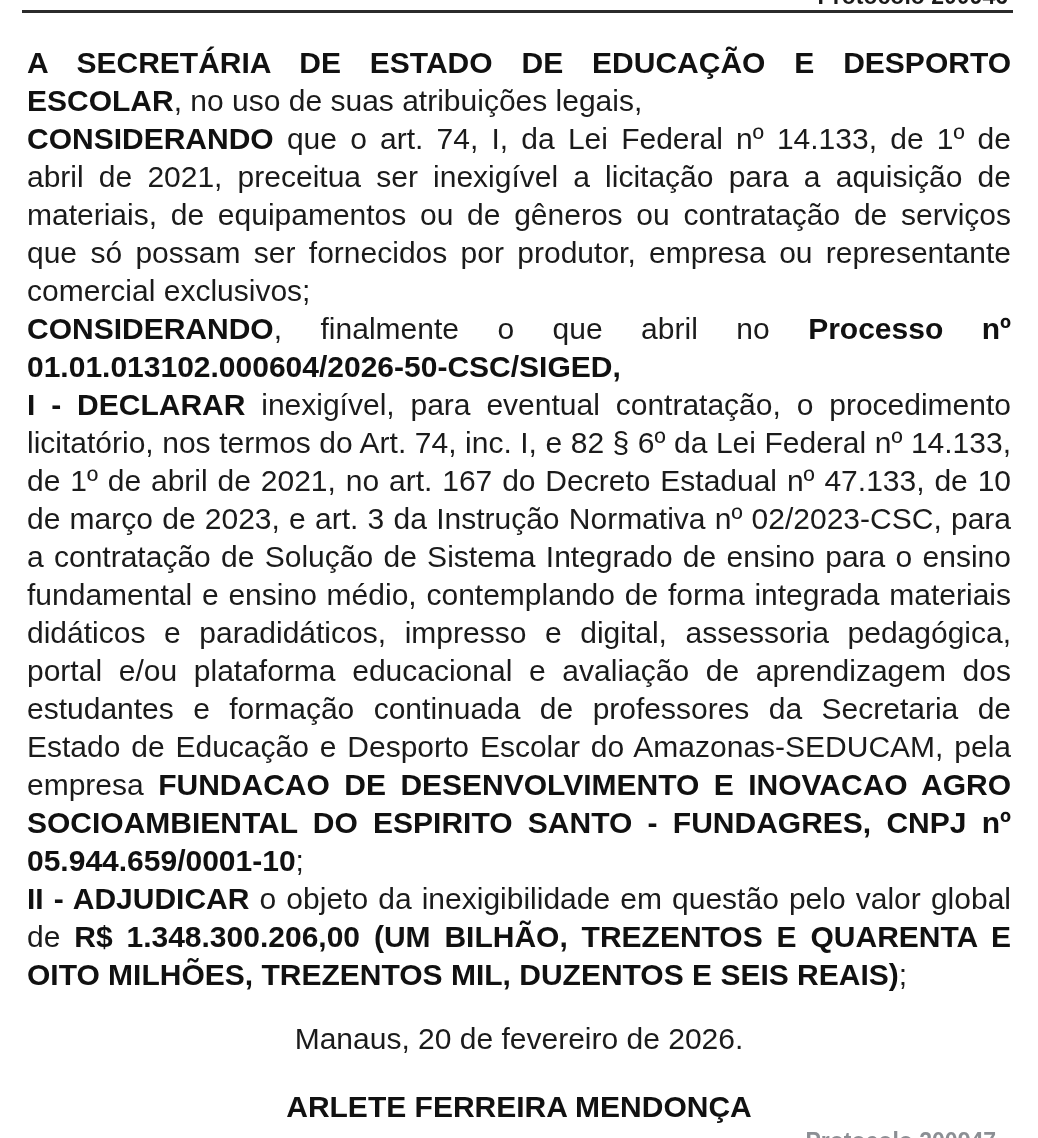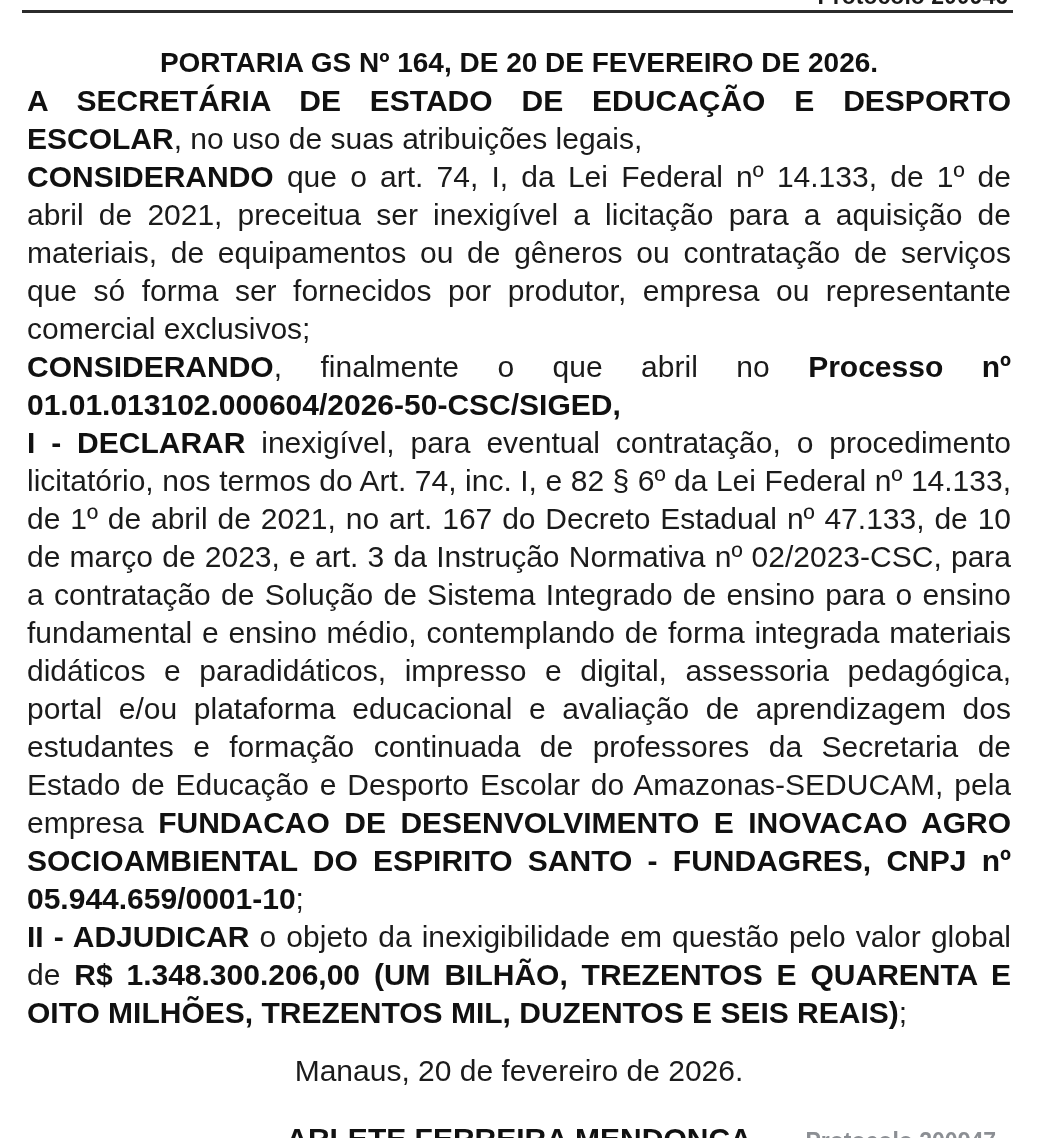--- a/index.html
+++ b/index.html
@@ -67,25 +67,24 @@
 </head>
 <body>
 
 <div class="page">
 
   <div class="protocol-top">Protocolo 200946</div>
 
   <div class="top-rule"></div>
 
   <main class="content">
-      <p class="align-center title-line"><b>PORTARIA GS Nº 164, DE 20 DE FEVEREIRO DE 2026.</b></p>
       <p class="align-justify"><b>A SECRETÁRIA DE ESTADO DE EDUCAÇÃO E DESPORTO ESCOLAR</b><span>, no uso de suas atribuições legais,</span></p>
-      <p class="align-justify"><b>CONSIDERANDO</b><span> que o art. 74, I, da Lei Federal nº 14.133, de 1º de abril de 2021, preceitua ser inexigível a licitação para a aquisição de materiais, de equipamentos ou de gêneros ou contratação de serviços que só forma ser fornecidos por produtor, empresa ou representante comercial exclusivos;</span></p>
+      <p class="align-justify"><b>CONSIDERANDO</b><span> que o art. 74, I, da Lei Federal nº 14.133, de 1º de abril de 2021, preceitua ser inexigível a licitação para a aquisição de materiais, de equipamentos ou de gêneros ou contratação de serviços que só possam ser fornecidos por produtor, empresa ou representante comercial exclusivos;</span></p>
       <p class="align-justify"><b>CONSIDERANDO</b><span>, finalmente o que abril no </span><b>Processo nº 01.01.013102.000604/2026-50-CSC/SIGED,</b></p>
       <p class="align-justify"><b>I - DECLARAR</b><span> inexigível, para eventual contratação, o procedimento licitatório, nos termos do Art. 74, inc. I, e 82 § 6º da Lei Federal nº 14.133, de 1º de abril de 2021, no art. 167 do Decreto Estadual nº 47.133, de 10 de março de 2023, e art. 3 da Instrução Normativa nº 02/2023-CSC, para a contratação de Solução de Sistema Integrado de ensino para o ensino fundamental e ensino médio, contemplando de forma integrada materiais didáticos e paradidáticos, impresso e digital, assessoria pedagógica, portal e/ou plataforma educacional e avaliação de aprendizagem dos estudantes e formação continuada de professores da Secretaria de Estado de Educação e Desporto Escolar do Amazonas-SEDUCAM, pela empresa </span><b>FUNDACAO DE DESENVOLVIMENTO E INOVACAO AGRO SOCIOAMBIENTAL DO ESPIRITO SANTO - FUNDAGRES, CNPJ nº 05.944.659/0001-10</b><span>;</span></p>
       <p class="align-justify"><b>II - ADJUDICAR</b><span> o objeto da inexigibilidade em questão pelo valor global de </span><b>R$ 1.348.300.206,00 (UM BILHÃO, TREZENTOS E QUARENTA E OITO MILHÕES, TREZENTOS MIL, DUZENTOS E SEIS REAIS)</b><span>;</span></p>
-      <p class="align-center" style="margin-top: 20px;"><span>Manaus, 20 de fevereiro de 2026.</span></p>
+      <p class="align-center" style="margin-top: 26px;"><span>Manaus, 20 de fevereiro de 2026.</span></p>
       <p class="align-center" style="margin-top: 30px;"><b>ARLETE FERREIRA MENDONÇA</b></p>
     </main>
 
   <div class="protocol-bottom">Protocolo 200947</div>
 
 </div>
 
 </body></html>

